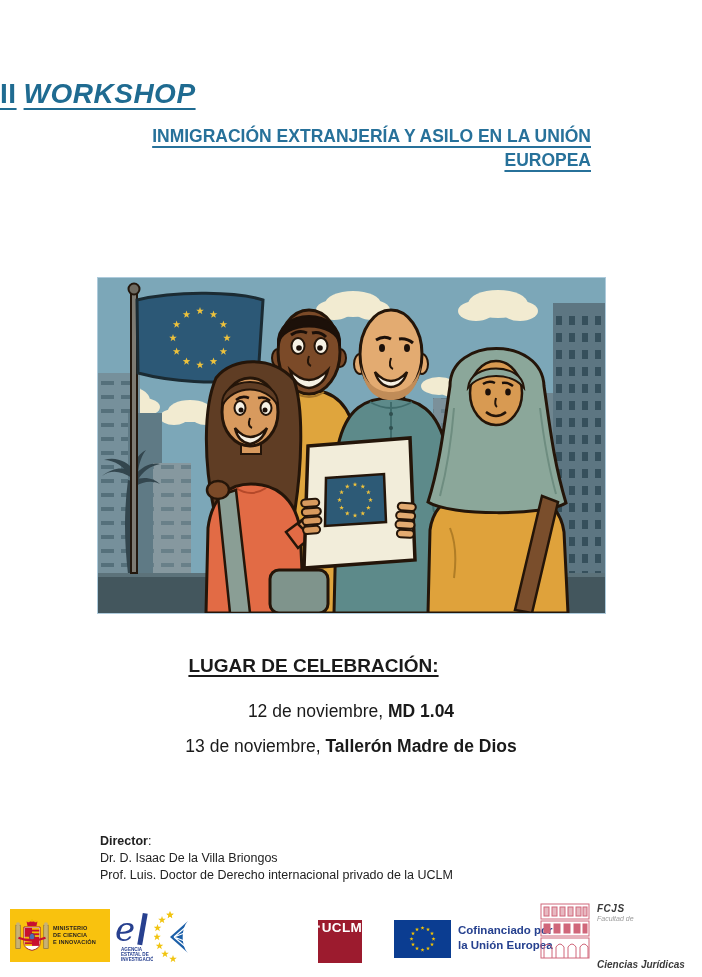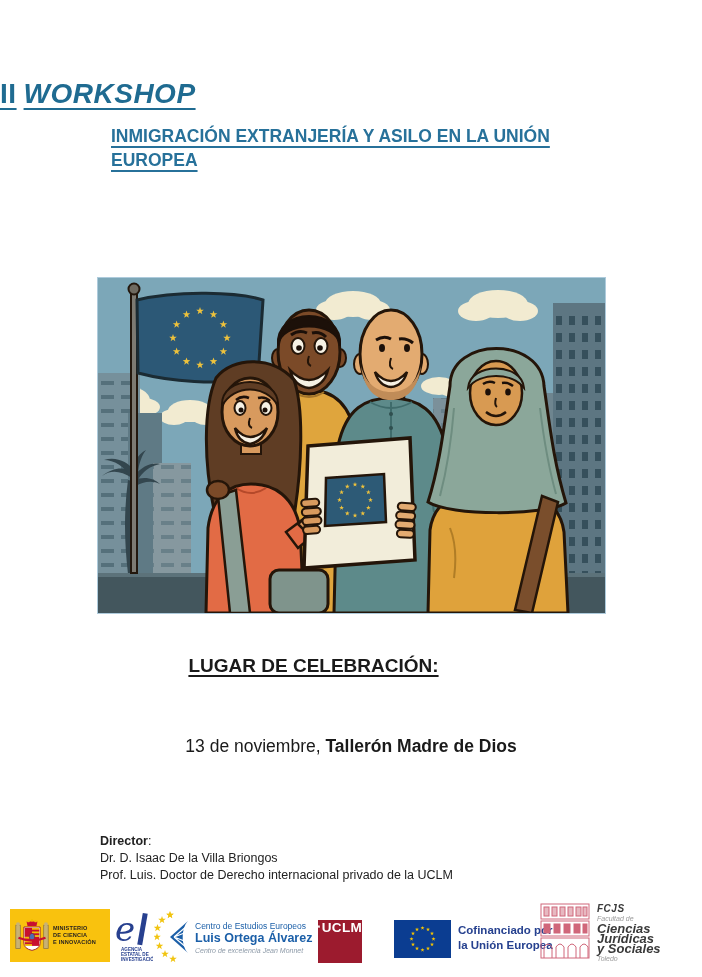--- a/index.html
+++ b/index.html
@@ -9,21 +9,21 @@
   }
   .abs{position:absolute;}
   
   .title{
     top:78px;left:0;width:702px;text-align:left;
     font-size:28px;font-weight:bold;color:#1f6b91;letter-spacing:.5px;
   }
   .title .u{text-decoration:underline;text-decoration-thickness:2px;text-underline-offset:5px;}
   .title .it{font-style:italic;margin-left:7px;}
   .subtitle{
-    top:124px;left:111px;width:480px;text-align:left;
+    top:124px;left:111px;width:480px;text-align:right;
     font-size:17.5px;font-weight:bold;color:#27719a;line-height:1.38;
     text-decoration:underline;text-decoration-thickness:1.8px;text-underline-offset:3.5px;
   }
   
   .illus{top:277px;left:97px;width:507px;height:335px;border:1px solid #aecbdc;}
   .illus svg{display:block;}
   
   .venue-heading{
     top:655px;left:0;width:627px;text-align:center;font-size:19px;font-weight:bold;
   }
@@ -46,21 +46,21 @@
   .cee .c2{font-size:12.5px;font-weight:bold;color:#1b5fa8;line-height:14px;}
   .cee .c3{font-size:7px;font-style:italic;color:#8d9aa8;margin-top:2px;}
   .uclm{top:920px;left:318px;width:44px;height:43px;background:#9c1b2e;display:flex;align-items:flex-start;justify-content:center;}
   .uclm .utxt{color:#fff;font-weight:bold;font-size:13.5px;letter-spacing:.3px;margin-left:2px;}
   .euflag{top:920px;left:394px;width:57px;height:38px;background:#0b3d91;}
   .eutxt{top:923px;left:458px;font-size:11.5px;font-weight:bold;color:#26418f;line-height:15px;}
   .fcjs-b{top:903px;left:540px;}
   .fcjs-t{top:904px;left:597px;line-height:10px;font-style:italic;}
   .fcjs-t .f0{font-size:10px;font-weight:bold;color:#3a3a3a;letter-spacing:.5px;}
   .fcjs-t .fg{font-size:7px;color:#9a9a9a;}
-  .fcjs-t .fb{font-size:13px;font-weight:bold;color:#3a3a3a;}
+  .fcjs-t .fb{font-size:10px;font-weight:bold;color:#3a3a3a;margin-top:36px;}
 </style>
 </head>
 <body>
 
 <div id="poster">
 
   <div class="abs title">
     <span class="u">
       <span>II</span><span class="it">WORKSHOP</span>
     </span>
@@ -258,20 +258,23 @@
           <rect x="298" y="234" width="19" height="7.5" rx="3.7" fill="#e3ab71"></rect>
           <rect x="298" y="243" width="19" height="7.5" rx="3.7" fill="#e3ab71"></rect>
           <rect x="300" y="252" width="17" height="7.5" rx="3.7" fill="#e3ab71"></rect>
         </g>
       </g>
     </svg>
   </div>
 
   <div class="abs venue-heading">
     <span>LUGAR DE CELEBRACIÓN:</span>
+  </div>
+  <div class="abs venue-line vl1">
+    <span>12 de noviembre, </span><b>MD 1.04</b>
   </div>
   <div class="abs venue-line vl2">
     <span>13 de noviembre, </span><b>Tallerón Madre de Dios</b>
   </div>
 
   <div class="abs credits">
     <div>
       <span class="lbl">Director</span><span>:</span>
     </div>
     <div>Dr. D. Isaac De la Villa Briongos</div>
@@ -332,25 +335,20 @@
           <use href="#cst" transform="translate(8,9) scale(0.8)"></use>
         <use href="#cst" transform="translate(3.5,17) scale(0.8)"></use>
           <use href="#cst" transform="translate(3,26) scale(0.8)"></use>
         <use href="#cst" transform="translate(5.5,35) scale(0.8)"></use>
           <use href="#cst" transform="translate(11,43) scale(0.8)"></use>
         <use href="#cst" transform="translate(19,48) scale(0.8)"></use>
       </g>
       <path d="M34,10 L16,26 L34,42 C27,35 27,17 34,10 Z" fill="#1b5fa8"></path>
       <path d="M33,15 L20,26 M33,21 L20,26 M33,31 L20,26 M33,37 L20,26" stroke="#fff" stroke-width="1.2"></path>
     </svg>
-    <div class="ctxt">
-      <div class="c1">Centro de Estudios Europeos</div>
-      <div class="c2">Luis Ortega Álvarez</div>
-      <div class="c3">Centro de excelencia Jean Monnet</div>
-    </div>
   </div>
 
   <div class="logo uclm">
     <svg width="9" height="13" viewBox="0 0 9 13">
       <rect x="0" y="4" width="9" height="9" fill="#fff"></rect>
       <rect x="0" y="0" width="2" height="4" fill="#fff"></rect>
         <rect x="3.5" y="0" width="2" height="4" fill="#fff"></rect>
         <rect x="7" y="0" width="2" height="4" fill="#fff"></rect>
       <rect x="3.2" y="8" width="2.6" height="5" fill="#9c1b2e"></rect>
     </svg>

